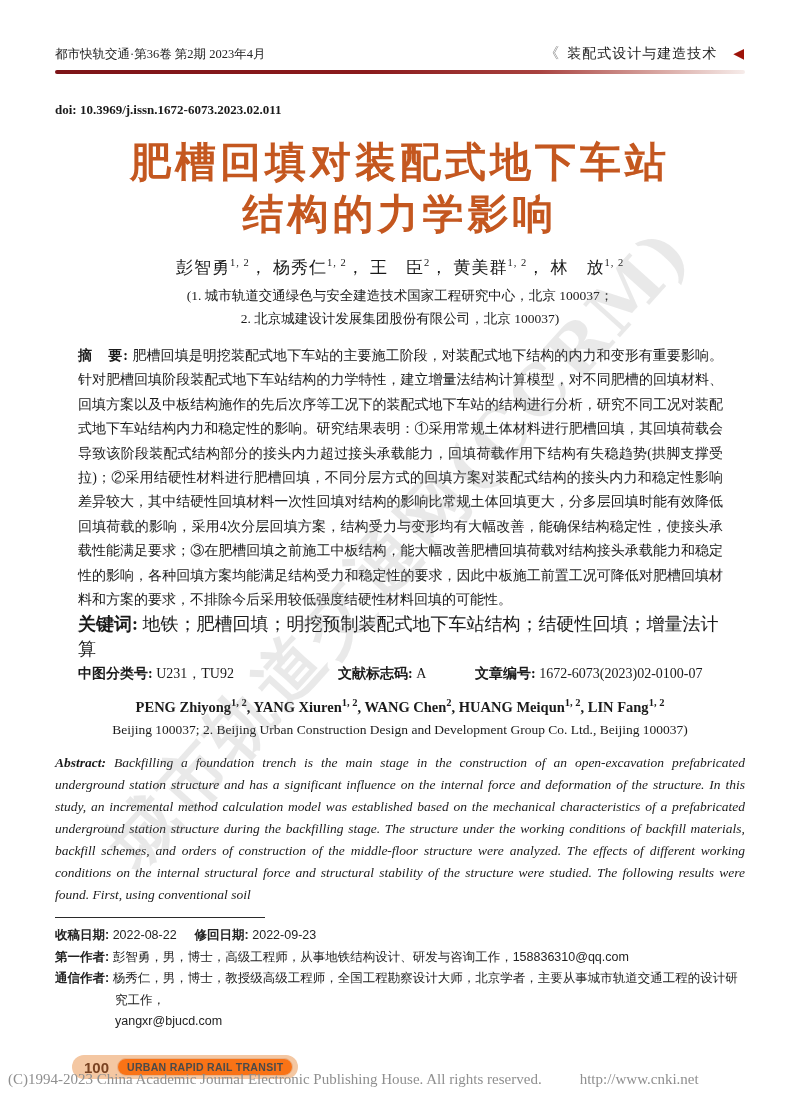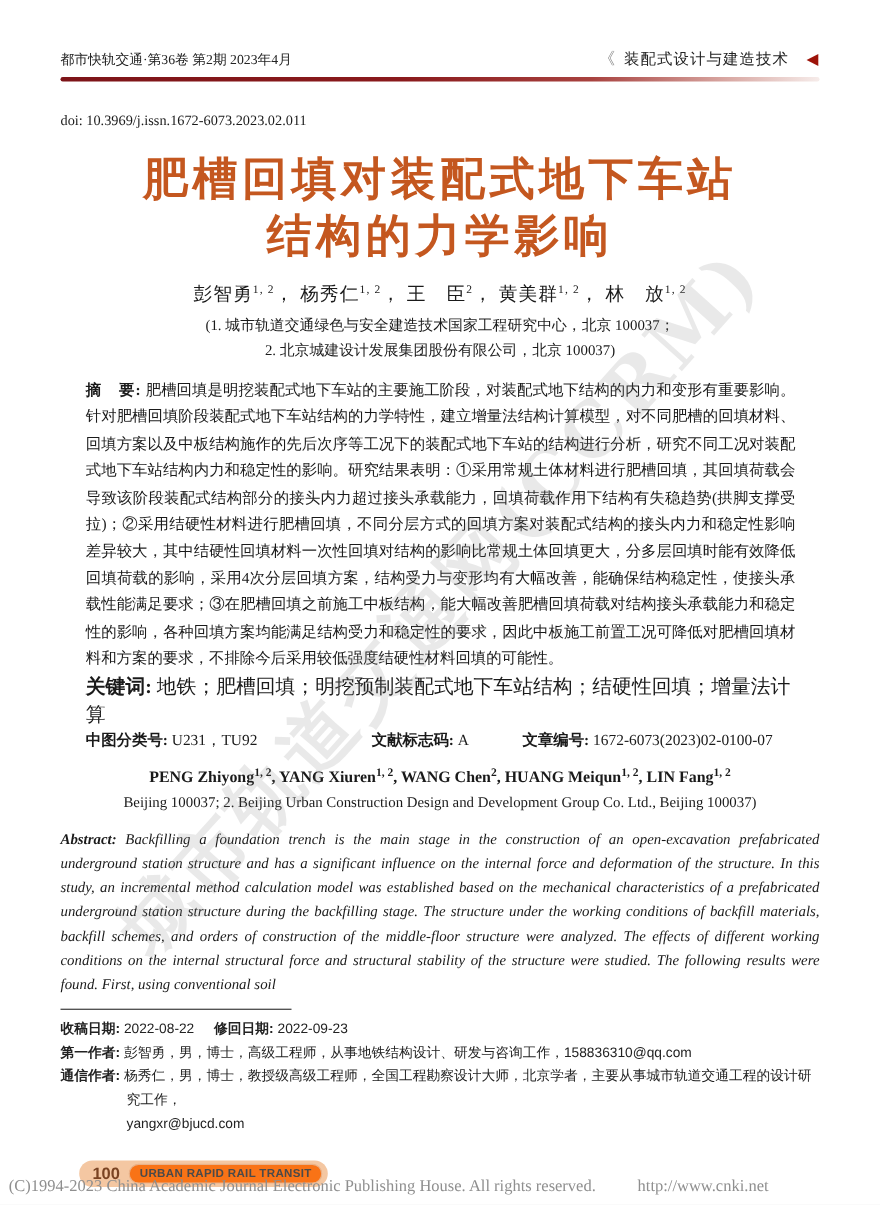--- a/index.html
+++ b/index.html
@@ -14,21 +14,21 @@
        font-family:"Liberation Serif",serif;color:#1a1a1a;background:#fff;}
   .page{padding:44px 55px 0 55px;position:relative;z-index:1;}
 
   .header{display:flex;justify-content:space-between;align-items:flex-end;font-size:12.5px;color:#222;}
   .header-right{display:flex;align-items:center;font-size:14px;letter-spacing:1px;}
   .mark-guillemet{color:#8a8a8a;font-size:15px;margin-right:7px;}
   .mark-arrow{color:var(--arrow_red);font-size:14px;margin-left:16px;}
   .rule{margin-top:7px;height:4px;border-radius:2px;
         background:linear-gradient(90deg,#7d1418 0%,var(--rule_red) 45%,#a8423f 70%,#d9a9a4 88%,#f6ecea 100%);}
 
-  .doi{margin-top:28px;font-size:13px;}
+  .doi{margin-top:28px;font-size:13px;font-weight:bold;}
 
   .title-cn{margin-top:18px;text-align:center;color:var(--accent_orange);font-weight:700;
             font-size:41px;line-height:1.27;letter-spacing:4px;font-family:"DejaVu Serif",serif;}
 
   .authors-cn{margin-top:16px;text-align:center;font-size:17px;letter-spacing:1px;}
   sup{font-size:10.5px;text-align:right;}
   .affil-cn{margin-top:6px;text-align:center;font-size:13.5px;line-height:1.7;}
 
   .abs-block{margin:13px 0 0 23px;width:645px;font-size:14px;line-height:24.4px;text-align:justify;}
   .abs-block b{letter-spacing:1px;}

